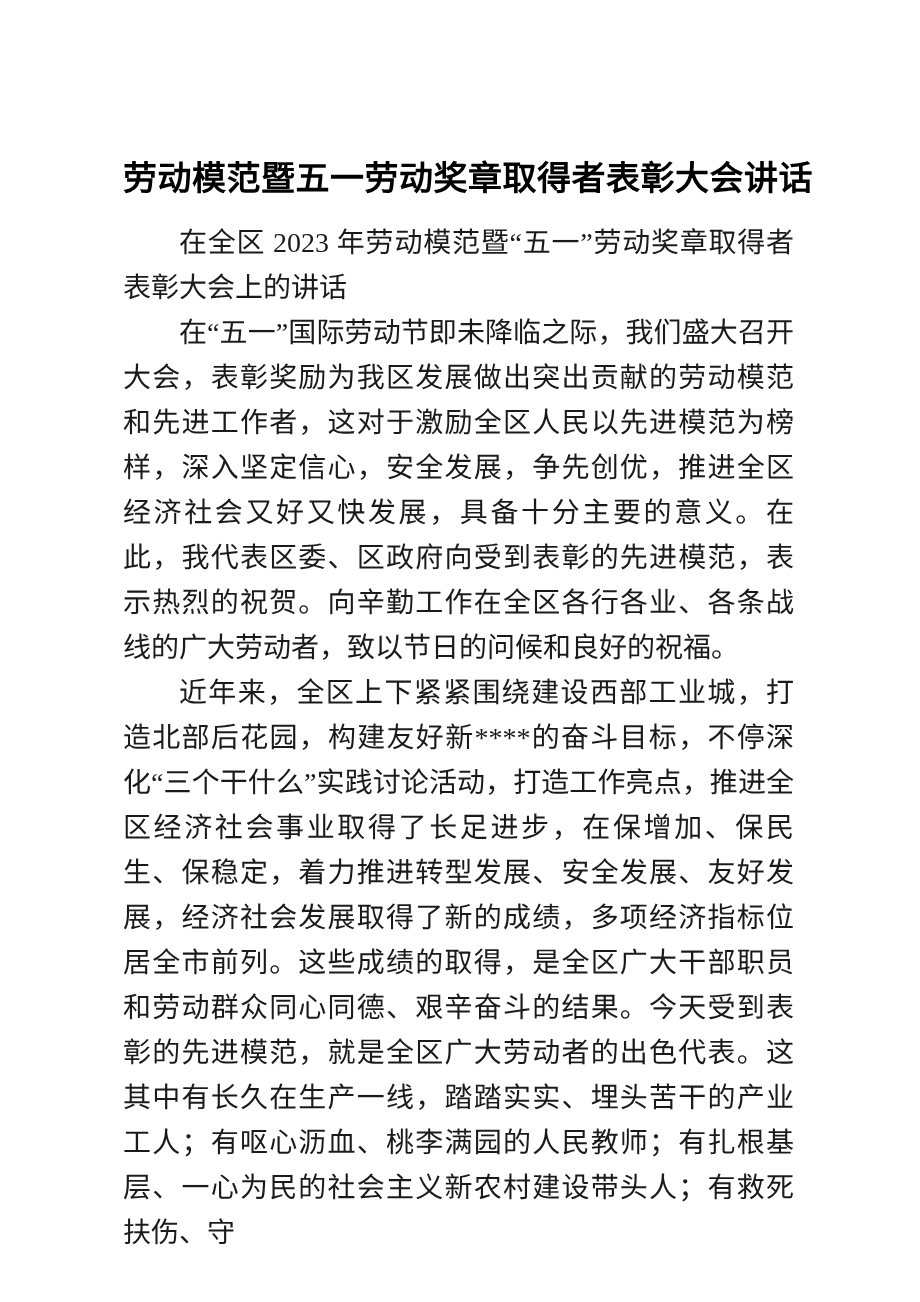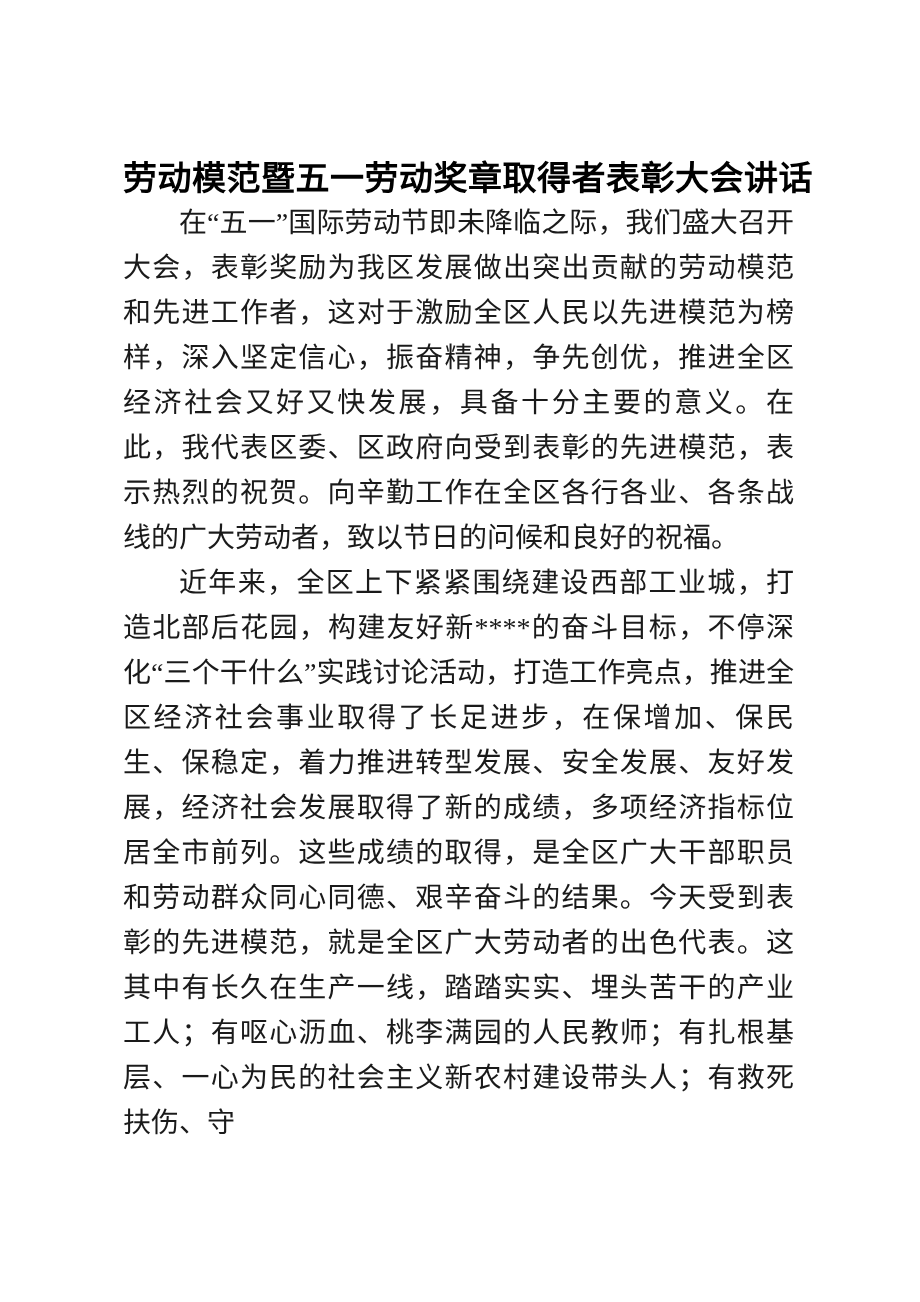--- a/index.html
+++ b/index.html
@@ -41,17 +41,18 @@
     margin-top: 20px;
   }
 </style>
 </head>
 <body>
 
 <div class="page">
   <div class="content">
     <h1 class="doc-title">劳动模范暨五一劳动奖章取得者表彰大会讲话</h1>
     <div class="doc-body">
-      <p>在“五一”国际劳动节即未降临之际，我们盛大召开大会，表彰奖励为我区发展做出突出贡献的劳动模范和先进工作者，这对于激励全区人民以先进模范为榜样，深入坚定信心，振奋精神，争先创优，推进全区经济社会又好又快发展，具备十分主要的意义。在此，我代表区委、区政府向受到表彰的先进模范，表示热烈的祝贺。向辛勤工作在全区各行各业、各条战线的广大劳动者，致以节日的问候和良好的祝福。</p>
+      <p class="first">在全区 2023 年劳动模范暨“五一”劳动奖章取得者表彰大会上的讲话</p>
+      <p>在“五一”国际劳动节即未降临之际，我们盛大召开大会，表彰奖励为我区发展做出突出贡献的劳动模范和先进工作者，这对于激励全区人民以先进模范为榜样，深入坚定信心，安全发展，争先创优，推进全区经济社会又好又快发展，具备十分主要的意义。在此，我代表区委、区政府向受到表彰的先进模范，表示热烈的祝贺。向辛勤工作在全区各行各业、各条战线的广大劳动者，致以节日的问候和良好的祝福。</p>
       <p>近年来，全区上下紧紧围绕建设西部工业城，打造北部后花园，构建友好新****的奋斗目标，不停深化“三个干什么”实践讨论活动，打造工作亮点，推进全区经济社会事业取得了长足进步，在保增加、保民生、保稳定，着力推进转型发展、安全发展、友好发展，经济社会发展取得了新的成绩，多项经济指标位居全市前列。这些成绩的取得，是全区广大干部职员和劳动群众同心同德、艰辛奋斗的结果。今天受到表彰的先进模范，就是全区广大劳动者的出色代表。这其中有长久在生产一线，踏踏实实、埋头苦干的产业工人；有呕心沥血、桃李满园的人民教师；有扎根基层、一心为民的社会主义新农村建设带头人；有救死扶伤、守</p>
     </div>
   </div>
 </div>
 
 </body></html>

